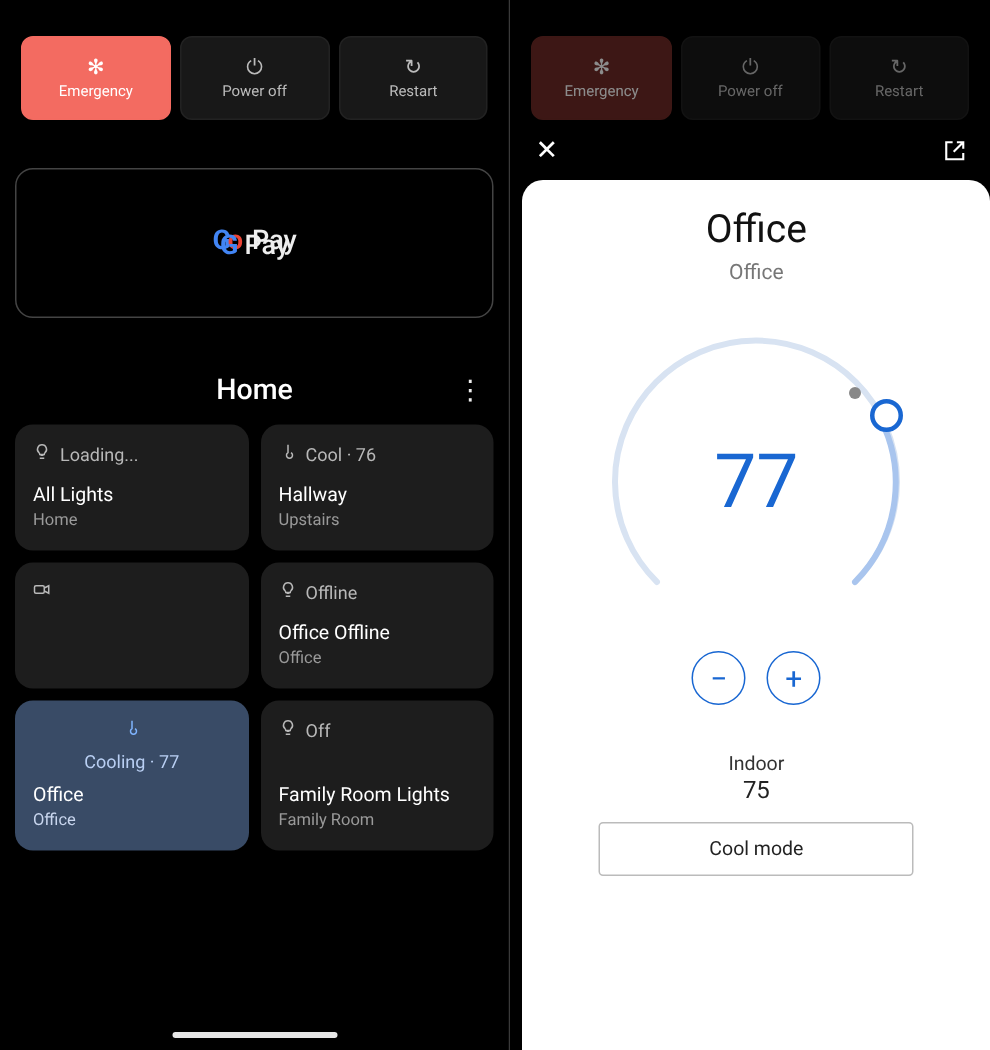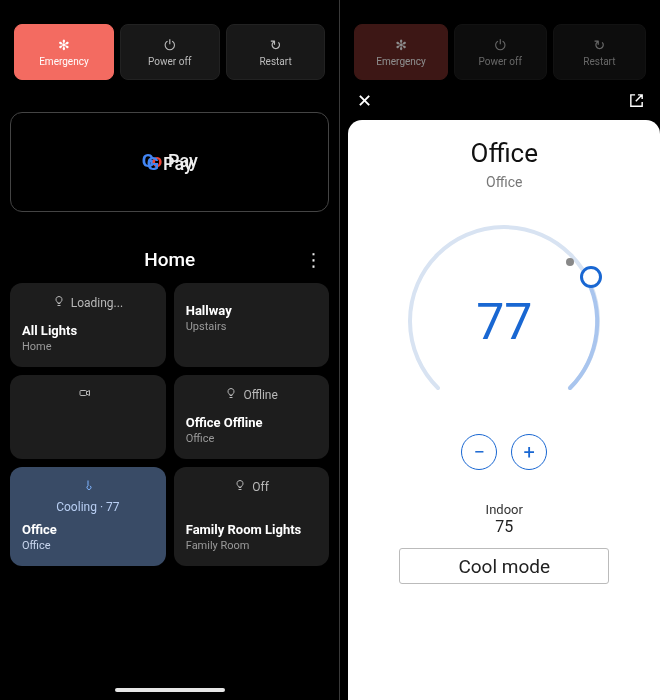--- a/index.html
+++ b/index.html
@@ -27,24 +27,24 @@
 
   
   .home-header { display: flex; align-items: center; margin: 36px 16px 12px 16px; }
   .home-header h2 { color: #fff; font-size: 19px; font-weight: 500; flex: 1; text-align: center; margin-left: 20px; }
   .kebab { color: #eee; font-size: 18px; width: 20px; text-align: center; }
 
   
   .tiles { display: grid; grid-template-columns: 1fr 1fr; gap: 8px; padding: 0 10px; }
   .tile { background: #1d1d1d; border-radius: 12px; padding: 12px 12px 14px 12px; min-height: 84px; display: flex; flex-direction: column; justify-content: space-between; }
   .tile.active { background: #394b66; }
-  .tile-top { display: flex; align-items: center; gap: 6px; color: #b8b8b8; font-size: 12px; justify-content: center; }
+  .tile-top { display: flex; align-items: center; gap: 6px; color: #b8b8b8; font-size: 12px; }
   .tile.active .tile-top { color: #b9cff3; flex-direction: column; }
   .tile-top .ic { font-size: 13px; }
-  .tile-name { color: #fff; font-size: 13px; font-weight: 700; margin-top: 8px; }
+  .tile-name { color: #fff; font-size: 13px; font-weight: 400; margin-top: 8px; }
   .tile-room { color: #9a9a9a; font-size: 11px; margin-top: 2px; }
   .tile.active .tile-room { color: #c9d6ee; }
 
   
   .homebar { position: absolute; bottom: 8px; left: 50%; transform: translateX(-50%); width: 110px; height: 4px; background: #fff; border-radius: 3px; opacity: 0.9; }
 
   
   .overlay-bar { position: absolute; top: 90px; left: 0; right: 0; display: flex; justify-content: space-between; padding: 0 14px; color: #fff; font-size: 18px; }
   .overlay-bar .ic { width: 20px; height: 20px; display:flex;align-items:center;justify-content:center;}
   .expand svg { width: 17px; height: 17px; stroke:#fff; }
@@ -57,21 +57,21 @@
   .arc-track, .arc-prog { position:absolute; inset:0; }
   .dial-temp { position:absolute; inset:0; display:flex; align-items:center; justify-content:center; font-size: 50px; color: #1967d2; font-weight: 400; }
   .handle { position:absolute; width: 22px; height: 22px; border: 3px solid #1967d2; background:#fff; border-radius:50%; }
   .tick { position:absolute; width:8px;height:8px;background:#888;border-radius:50%; }
 
   .pm-row { display:flex; gap: 14px; margin-top: 2px; }
   .pm { width: 36px; height: 36px; border: 1px solid #1967d2; border-radius: 50%; color:#1967d2; font-size:20px; display:flex;align-items:center;justify-content:center; }
 
   .indoor-lbl { font-size: 13px; color:#333; margin-top: 32px; }
   .indoor-val { font-size: 16px; color:#222; margin-top: 0; }
-  .mode-btn { margin-top: 12px; width: 210px; height: 36px; border:1px solid #bbb; border-radius:3px; display:flex;align-items:center;justify-content:center; font-size:19px; color:#222; background:#fff; }
+  .mode-btn { margin-top: 12px; width: 210px; height: 36px; border:1px solid #bbb; border-radius:3px; display:flex;align-items:center;justify-content:center; font-size:13px; color:#222; background:#fff; }
 </style>
 </head>
 <body>
 
 <div class="canvas">
 
   <div class="panel left">
 
     <div class="power-row">
       <div class="power-btn emerg">
@@ -118,20 +118,28 @@
           </span>
           <span>Loading...</span>
         </div>
         <div>
           <div class="tile-name">All Lights</div>
           <div class="tile-room">Home</div>
         </div>
       </div>
 
       <div class="tile">
+        <div class="tile-top">
+          <span class="ic">
+            <svg width="12" height="12" viewBox="0 0 24 24" fill="none" stroke="#b8b8b8" stroke-width="2">
+                <path d="M12 3v10.5a4 4 0 1 0 4 0"></path>
+              </svg>
+          </span>
+          <span>Cool · 76</span>
+        </div>
         <div>
           <div class="tile-name">Hallway</div>
           <div class="tile-room">Upstairs</div>
         </div>
       </div>
 
       <div class="tile">
         <div class="tile-top">
           <span class="ic">
             <svg width="12" height="12" viewBox="0 0 24 24" fill="none" stroke="#b8b8b8" stroke-width="2">

